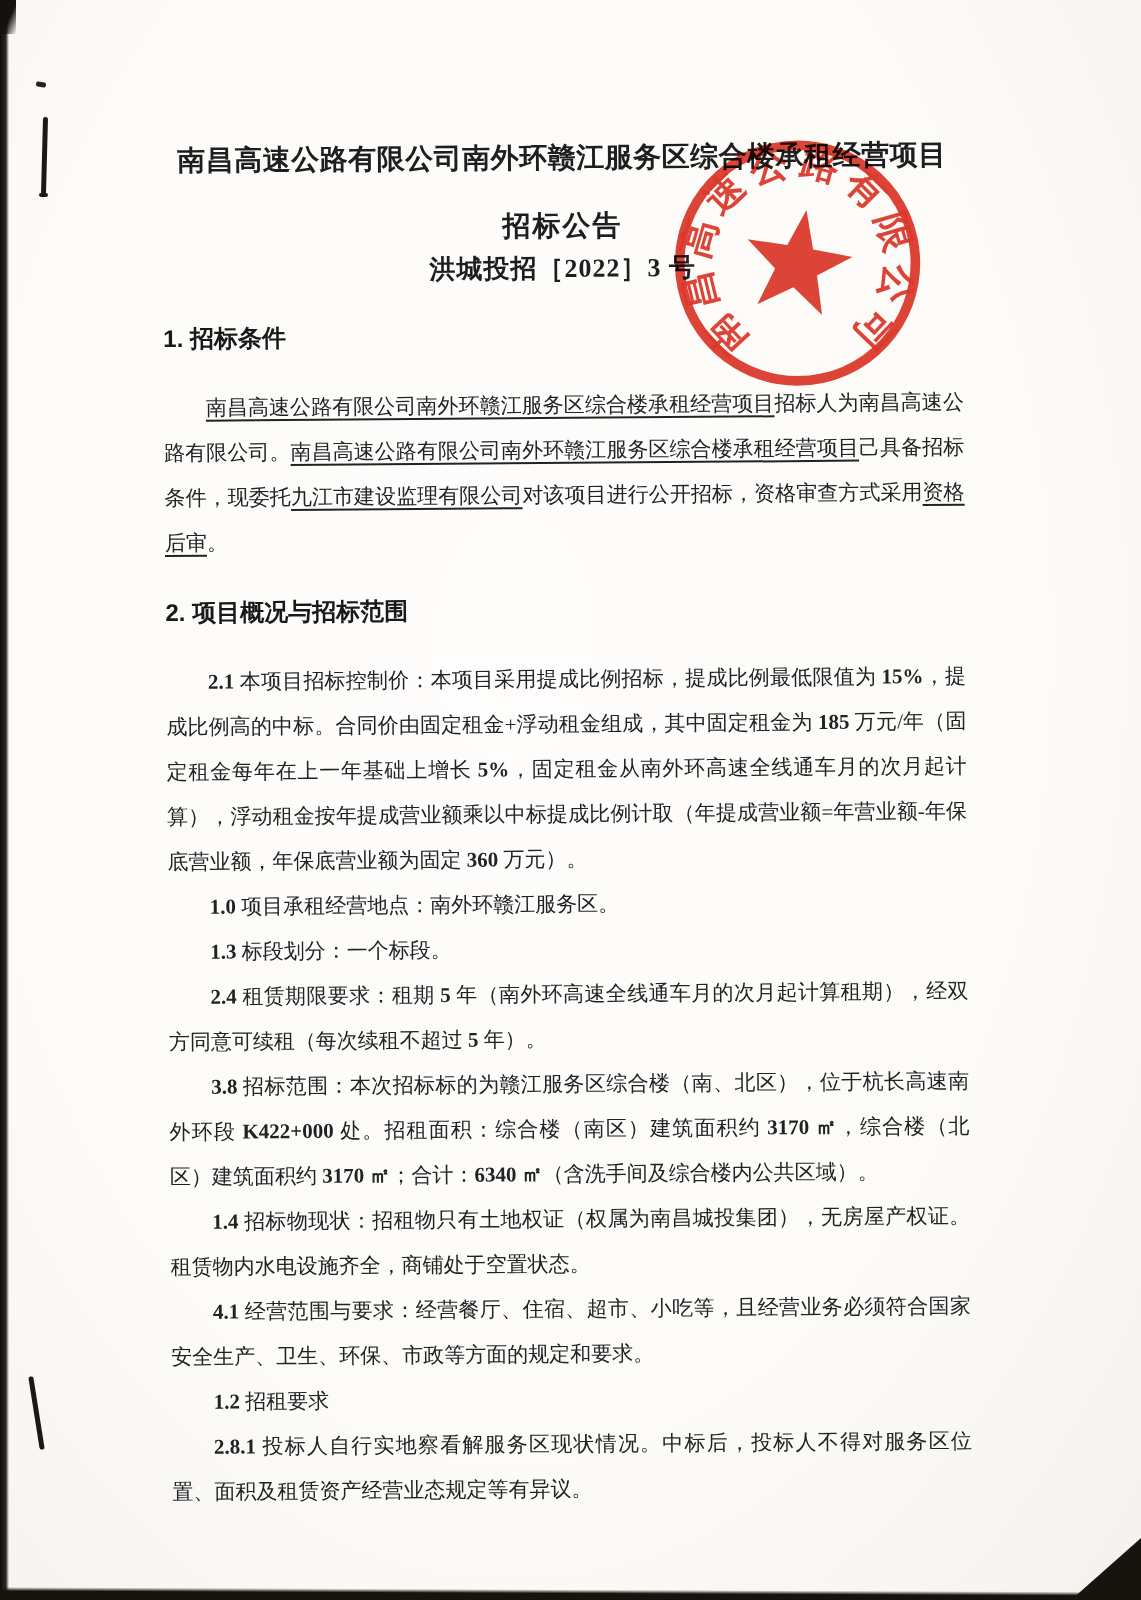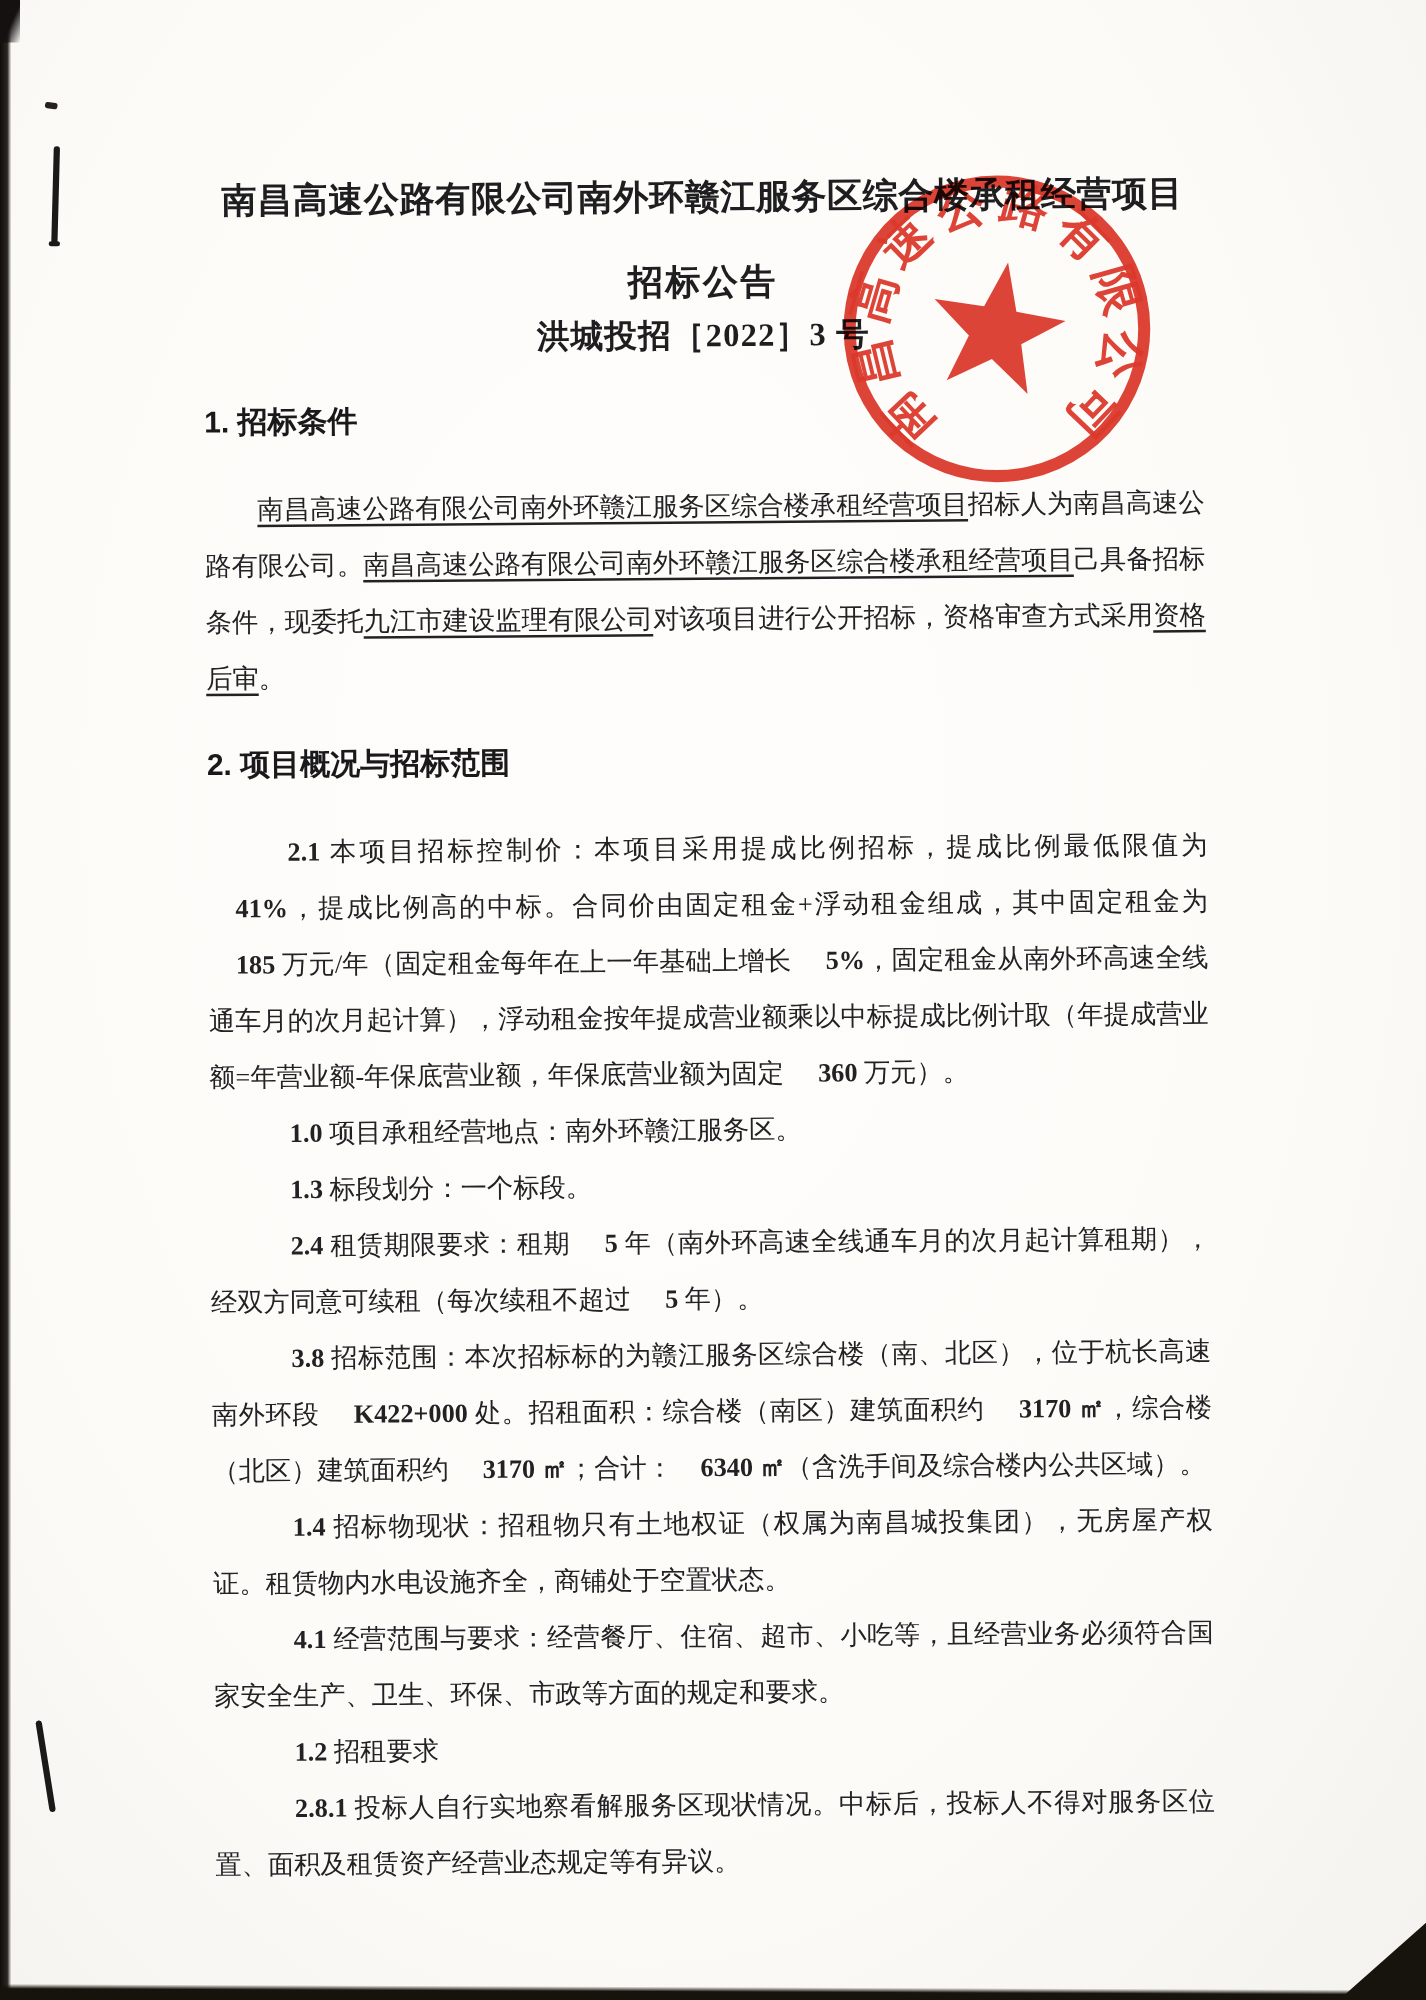--- a/index.html
+++ b/index.html
@@ -83,21 +83,21 @@
     font-size: 21px; line-height: 45px; margin: 0;
     text-align: justify; text-indent: 2em;
     color: #222124;
   }
   .sec-heading + .para { margin-top: 30px; }
   .para .u {
     text-decoration: underline;
     text-underline-offset: 5px;
     text-decoration-thickness: 1.5px;
   }
-  .para .b, .doc-number .b { font-weight: 700; margin-left: 22px; }
+  .para .b, .doc-number .b { font-weight: 700; }
   
   .seal {
     position: absolute; left: 668px; top: 136px;
     width: 260px; height: 260px;
     mix-blend-mode: multiply; opacity: 0.92;
     transform: rotate(10deg);
   }
 </style>
 </head>
 <body>
@@ -106,21 +106,21 @@
 
   <div class="tilt">
     <div class="content">
       <div class="doc-title">南昌高速公路有限公司南外环赣江服务区综合楼承租经营项目</div>
       <div class="doc-subtitle">招标公告</div>
       <div class="doc-number">洪城投招［2022］3 号</div>
       <div id="doc-body">
           <div class="sec-heading">1. 招标条件</div>
           <p class="para"><span class="u">南昌高速公路有限公司南外环赣江服务区综合楼承租经营项目</span><span>招标人为南昌高速公路有限公司。</span><span class="u">南昌高速公路有限公司南外环赣江服务区综合楼承租经营项目</span><span>己具备招标条件，现委托</span><span class="u">九江市建设监理有限公司</span><span>对该项目进行公开招标，资格审查方式采用</span><span class="u">资格后审</span><span>。</span></p>
           <div class="sec-heading">2. 项目概况与招标范围</div>
-          <p class="para"><span class="b">2.1</span><span> 本项目招标控制价：本项目采用提成比例招标，提成比例最低限值为 </span><span class="b">41%</span><span>，提成比例高的中标。合同价由固定租金+浮动租金组成，其中固定租金为 </span><span class="b">185</span><span> 万元/年（固定租金每年在上一年基础上增长 </span><span class="b">5%</span><span>，固定租金从南外环高速全线通车月的次月起计算），浮动租金按年提成营业额乘以中标提成比例计取（年提成营业额=年营业额-年保底营业额，年保底营业额为固定 </span><span class="b">360</span><span> 万元）。</span></p>
+          <p class="para"><span class="b">2.1</span><span> 本项目招标控制价：本项目采用提成比例招标，提成比例最低限值为 </span><span class="b">15%</span><span>，提成比例高的中标。合同价由固定租金+浮动租金组成，其中固定租金为 </span><span class="b">185</span><span> 万元/年（固定租金每年在上一年基础上增长 </span><span class="b">5%</span><span>，固定租金从南外环高速全线通车月的次月起计算），浮动租金按年提成营业额乘以中标提成比例计取（年提成营业额=年营业额-年保底营业额，年保底营业额为固定 </span><span class="b">360</span><span> 万元）。</span></p>
           <p class="para"><span class="b">1.0</span><span> 项目承租经营地点：南外环赣江服务区。</span></p>
           <p class="para"><span class="b">1.3</span><span> 标段划分：一个标段。</span></p>
           <p class="para"><span class="b">2.4</span><span> 租赁期限要求：租期 </span><span class="b">5</span><span> 年（南外环高速全线通车月的次月起计算租期），经双方同意可续租（每次续租不超过 </span><span class="b">5</span><span> 年）。</span></p>
           <p class="para"><span class="b">3.8</span><span> 招标范围：本次招标标的为赣江服务区综合楼（南、北区），位于杭长高速南外环段 </span><span class="b">K422+000</span><span> 处。招租面积：综合楼（南区）建筑面积约 </span><span class="b">3170 ㎡</span><span>，综合楼（北区）建筑面积约 </span><span class="b">3170 ㎡</span><span>；合计：</span><span class="b">6340 ㎡</span><span>（含洗手间及综合楼内公共区域）。</span></p>
           <p class="para"><span class="b">1.4</span><span> 招标物现状：招租物只有土地权证（权属为南昌城投集团），无房屋产权证。租赁物内水电设施齐全，商铺处于空置状态。</span></p>
           <p class="para"><span class="b">4.1</span><span> 经营范围与要求：经营餐厅、住宿、超市、小吃等，且经营业务必须符合国家安全生产、卫生、环保、市政等方面的规定和要求。</span></p>
           <p class="para"><span class="b">1.2</span><span> 招租要求</span></p>
           <p class="para"><span class="b">2.8.1</span><span> 投标人自行实地察看解服务区现状情况。中标后，投标人不得对服务区位置、面积及租赁资产经营业态规定等有异议。</span></p>
         </div>
     </div>

